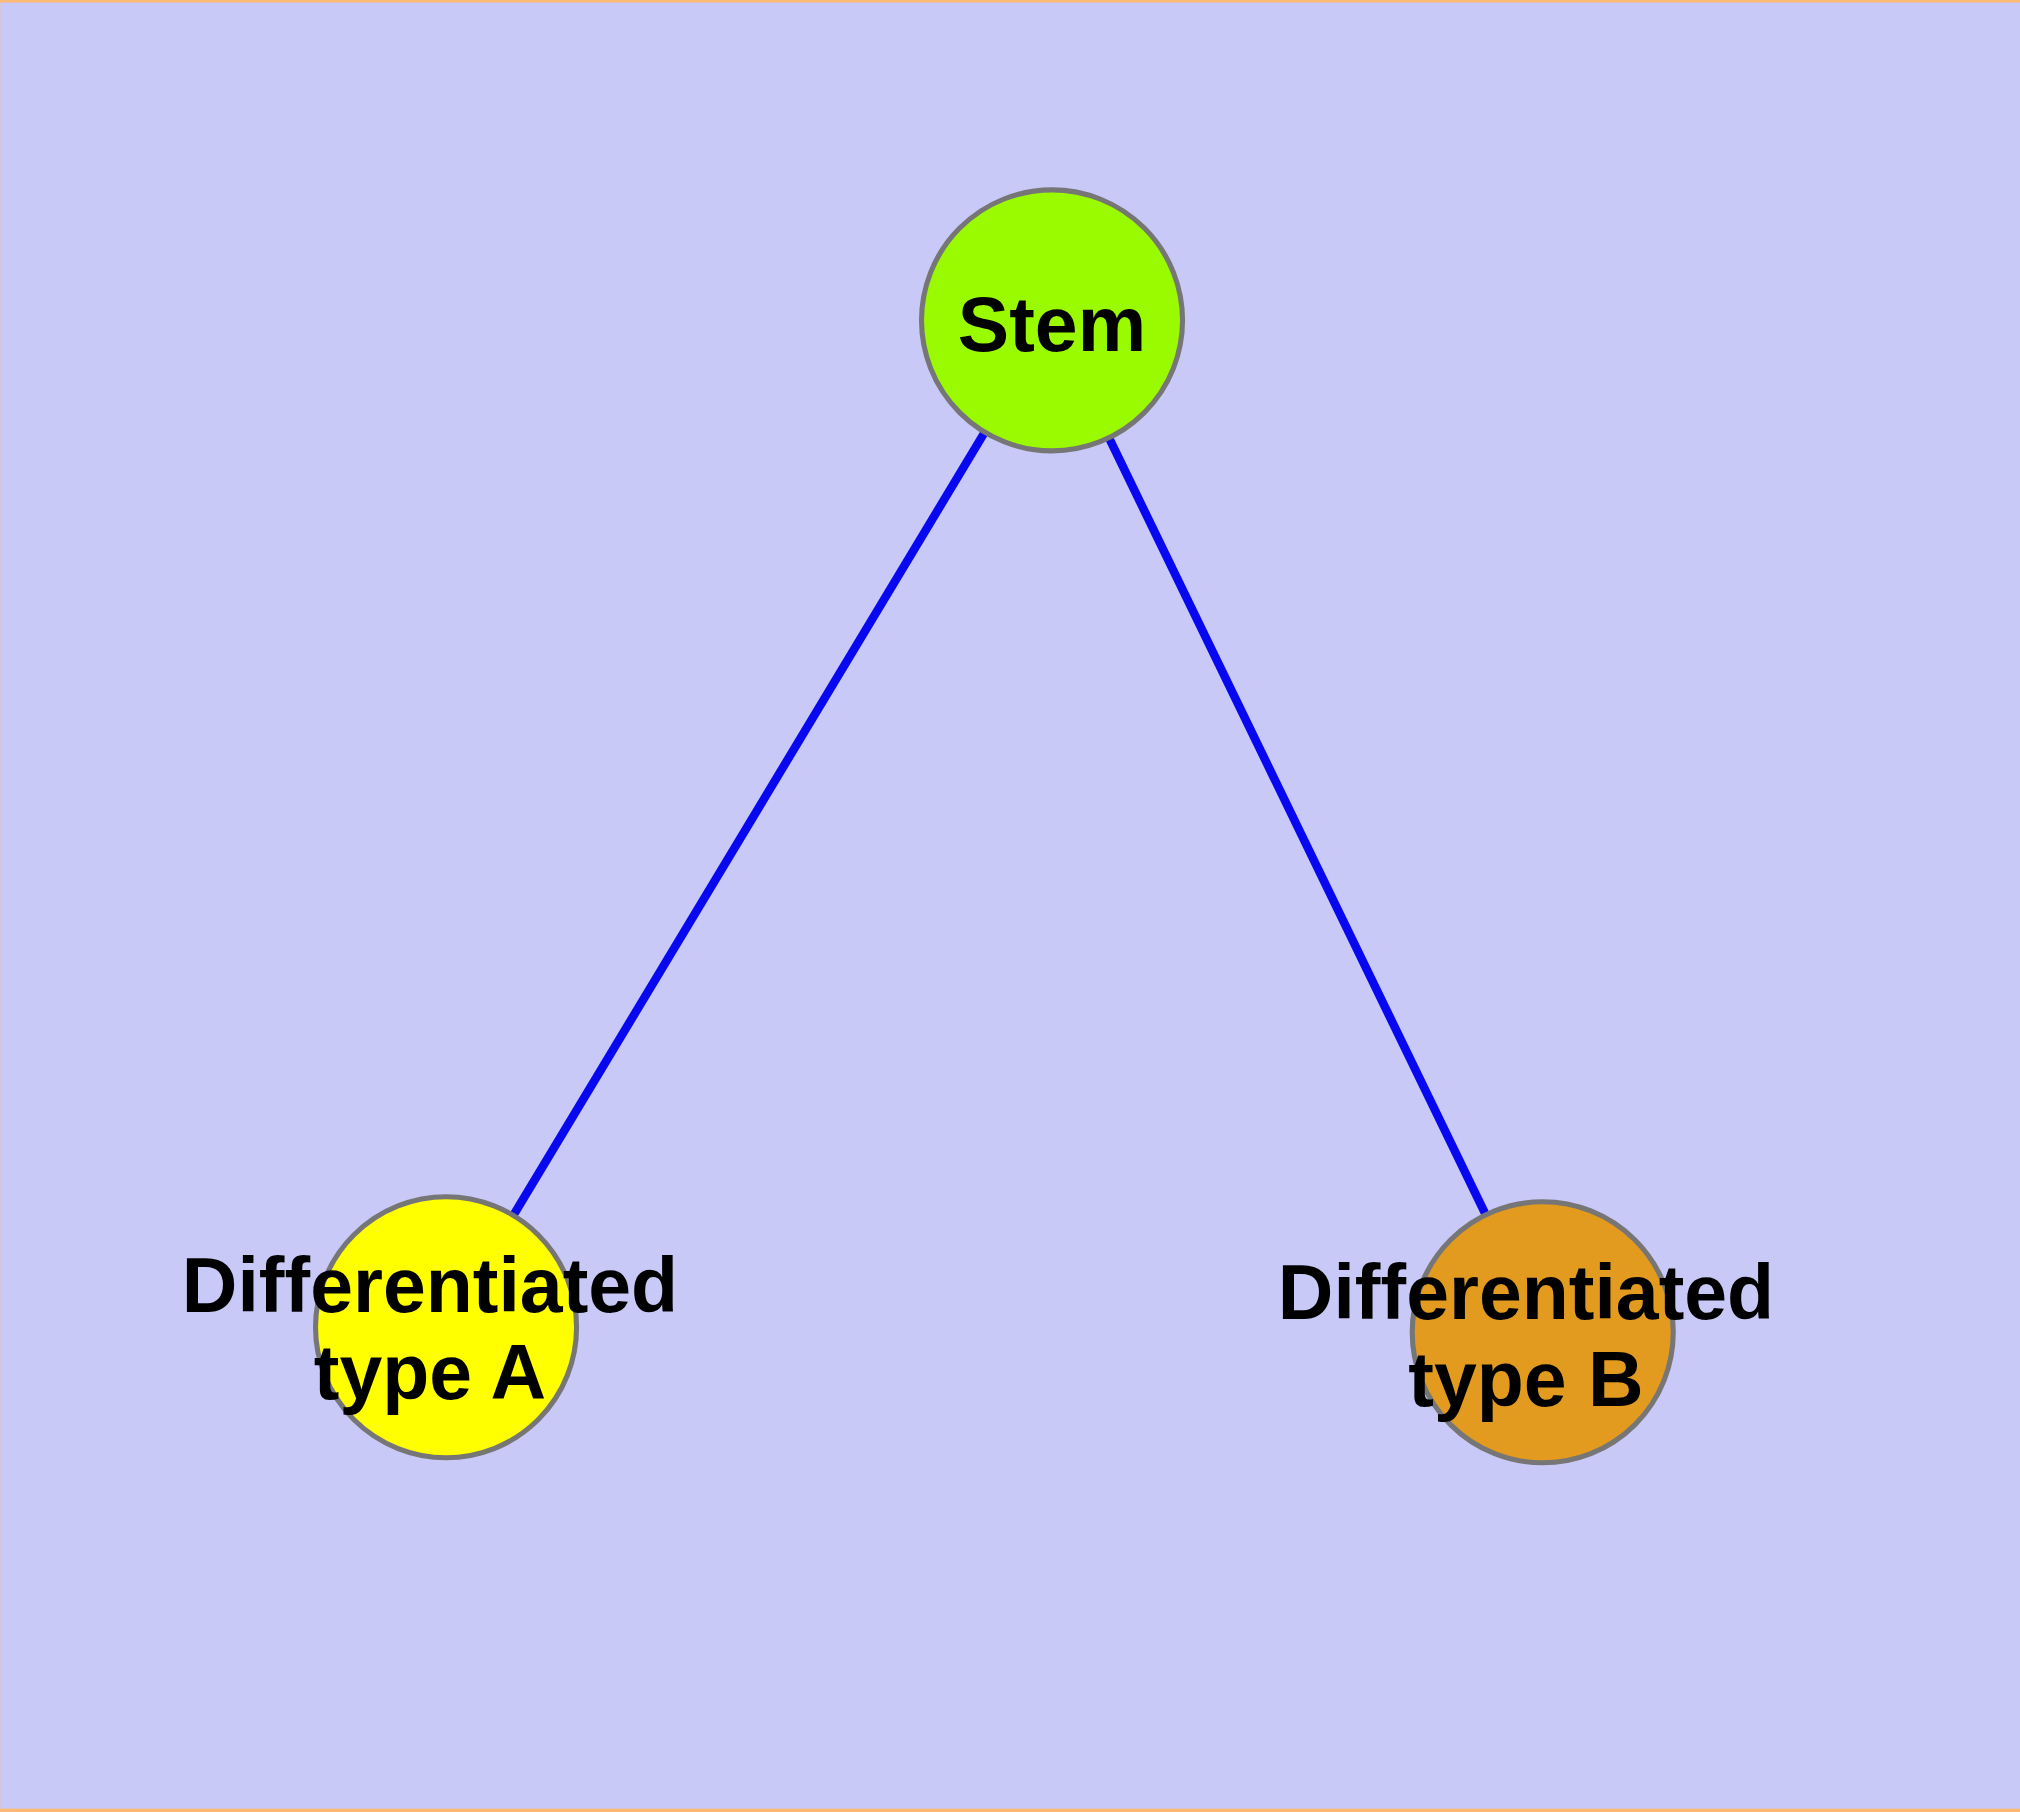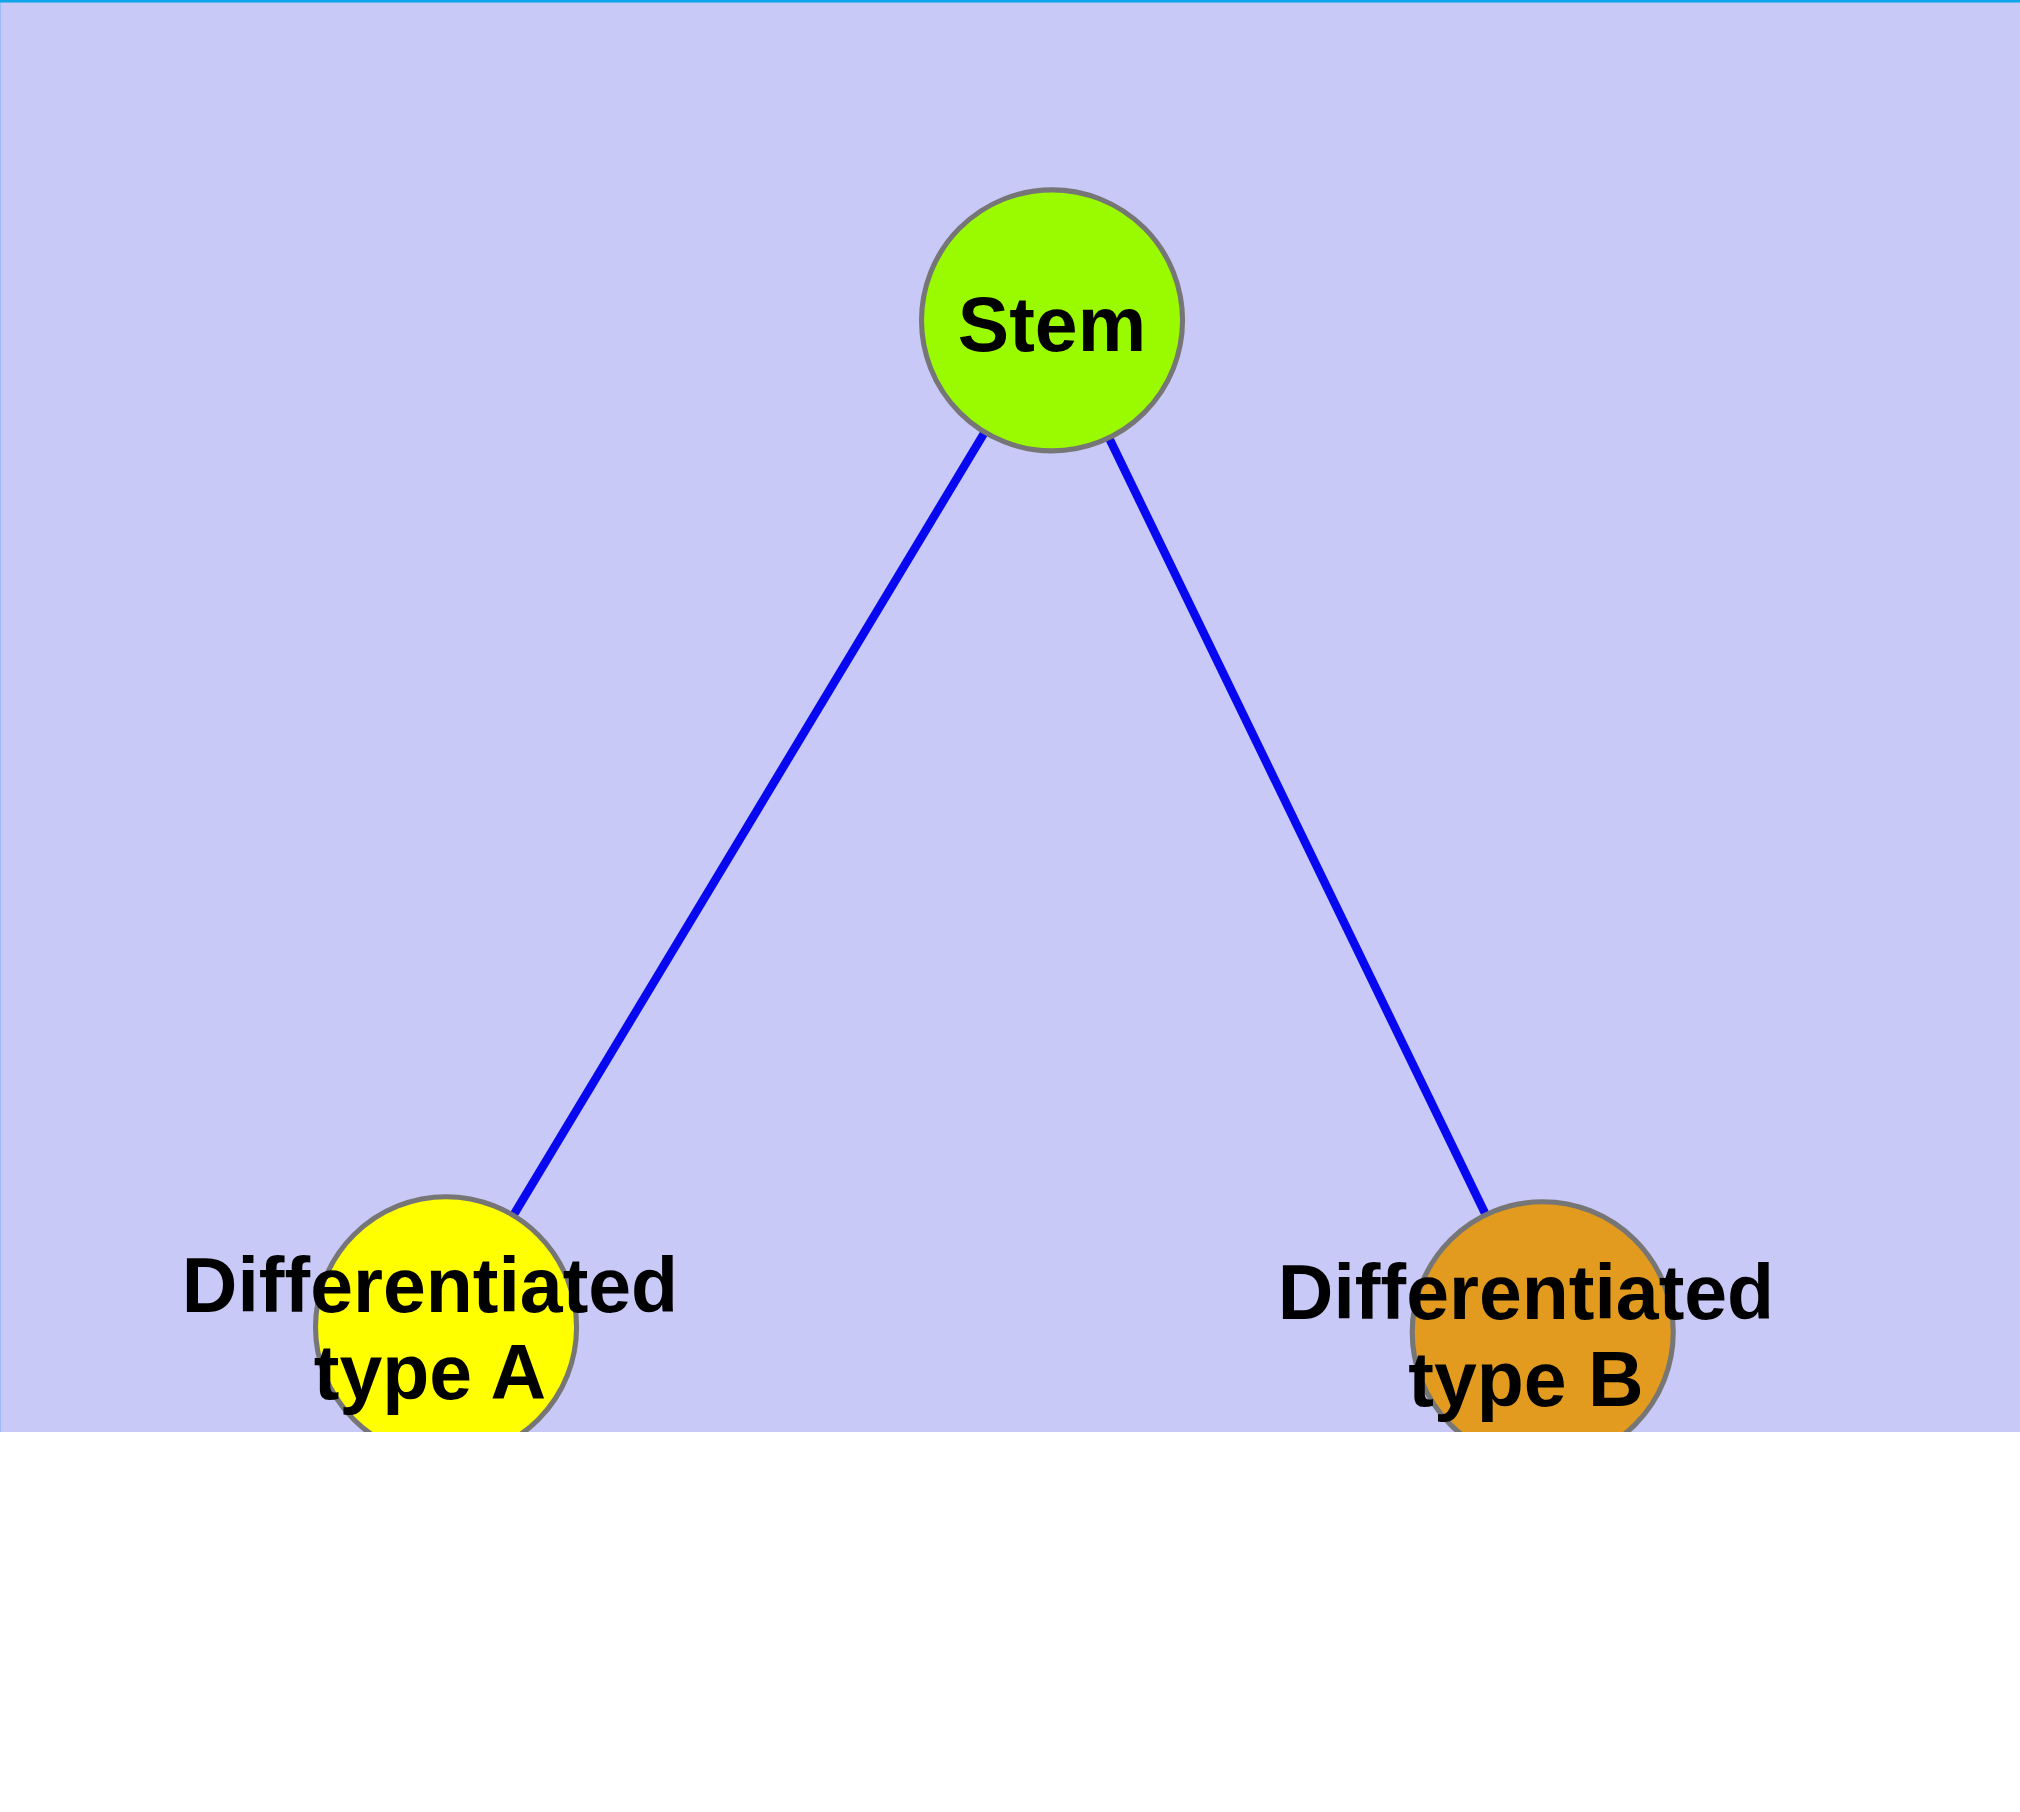--- a/index.html
+++ b/index.html
@@ -3,23 +3,23 @@
 <meta charset="utf-8">
 <style>
   html, body {
     margin: 0;
     padding: 0;
     background: #ffffff;
   }
   .stage {
     position: relative;
     width: 2021px;
-    height: 1432px;
+    height: 1812px;
     overflow: hidden;
-    background: #0ea5e9;
+    background: #fdba74;
     font-family: "Liberation Sans", sans-serif;
   }
   #shape-layer {
     position: absolute;
     left: 0;
     top: 0;
     display: block;
   }
   .node-label {
     position: absolute;

